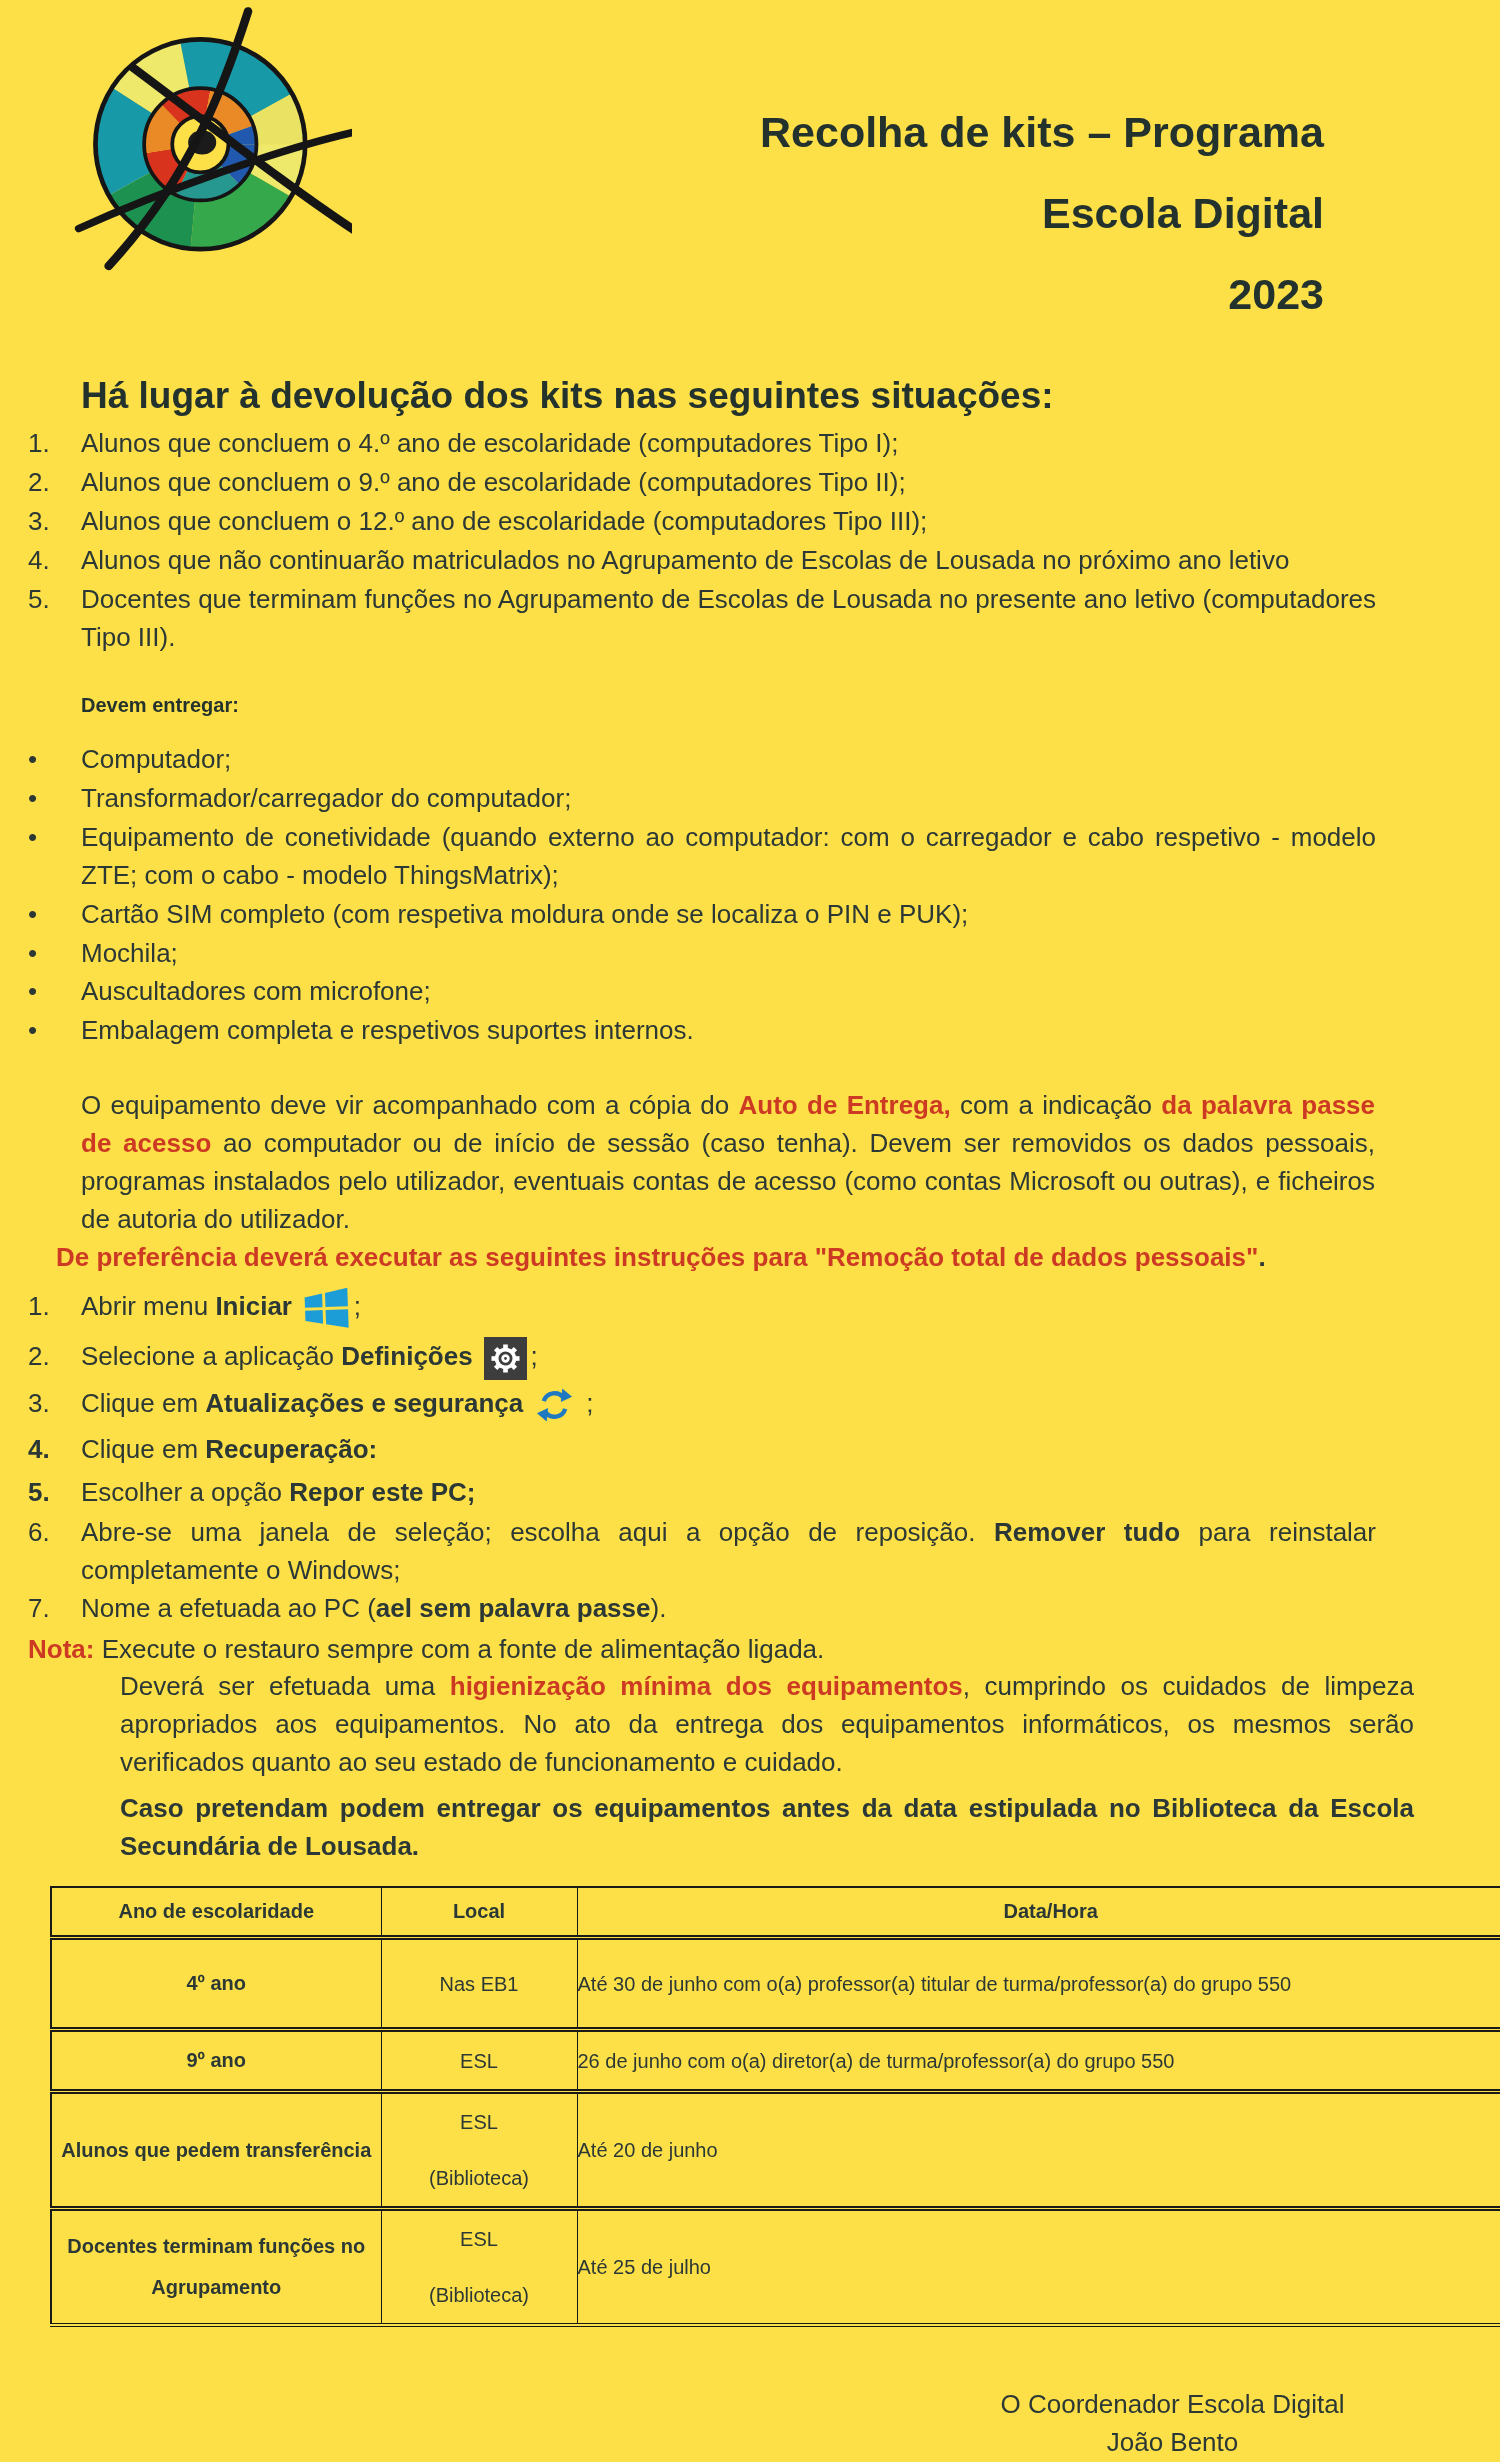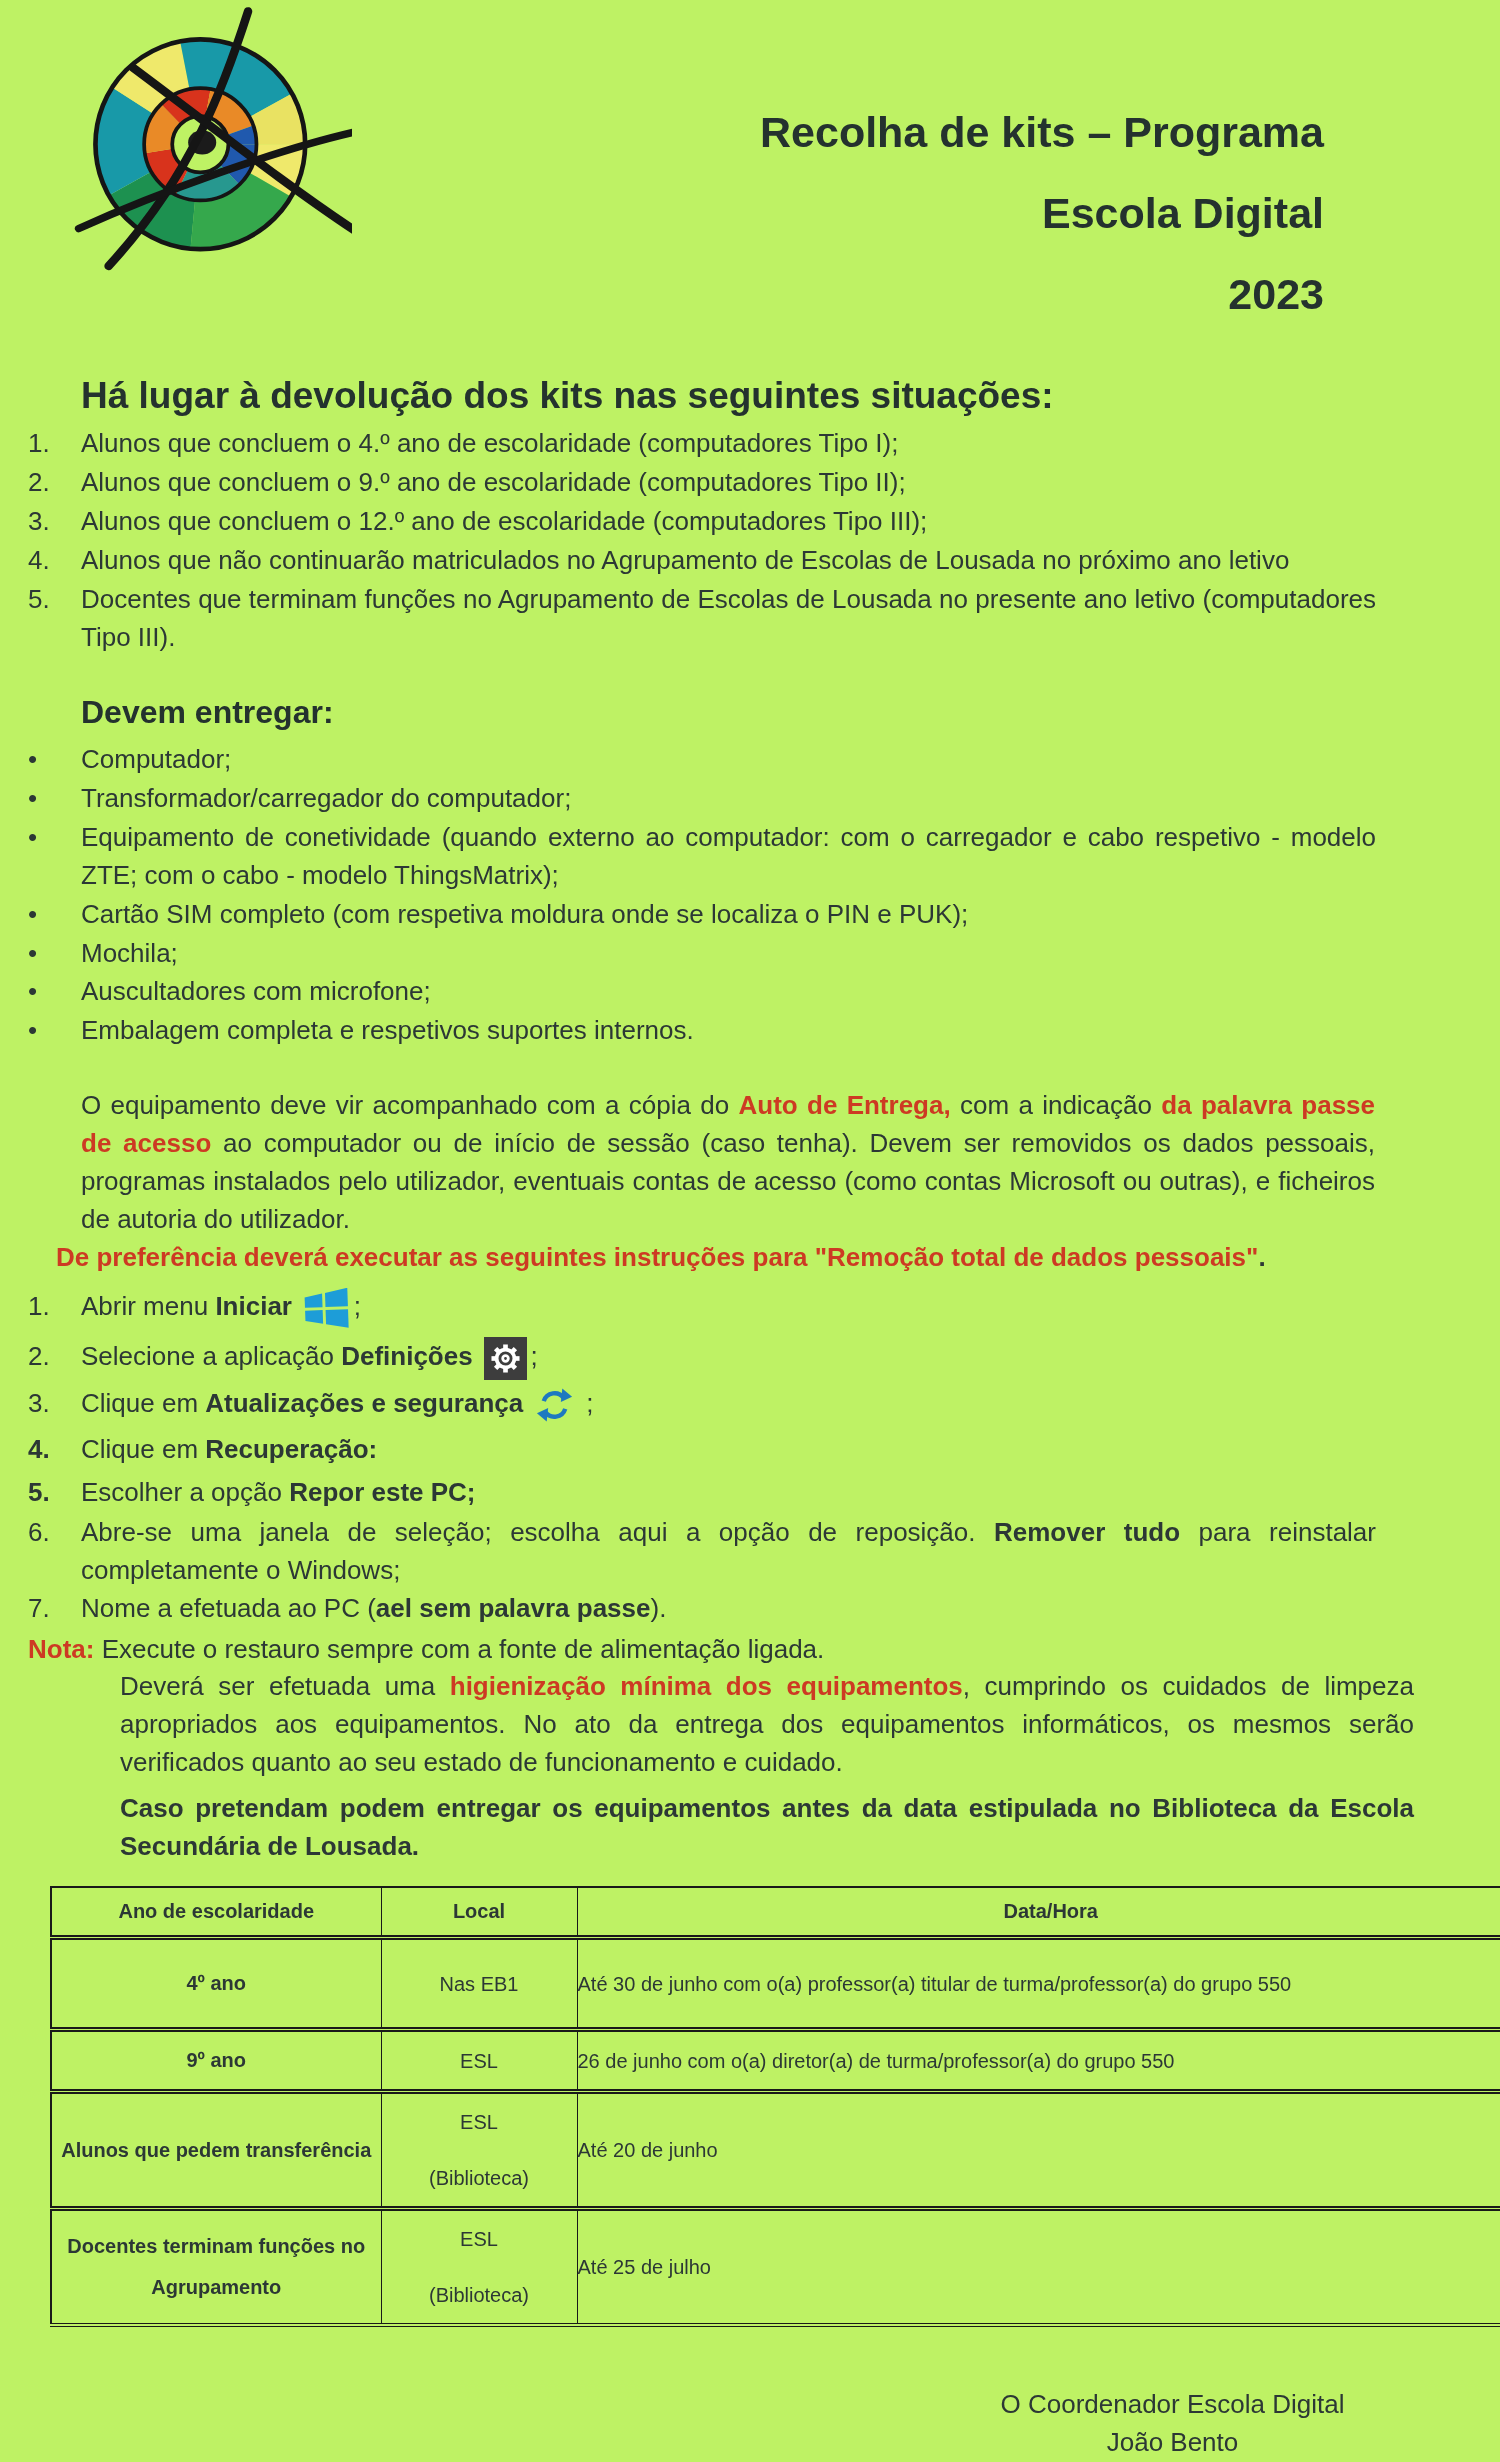--- a/index.html
+++ b/index.html
@@ -1,19 +1,19 @@
 <!DOCTYPE html>
 <html style="font-size:15px"><head>
 <meta charset="utf-8">
 <style>
   html,body{margin:0;padding:0;background:#ffffff;}
   .page{
     position:relative;
     width:1500px;height:2462px;
-    background:#bef264;
+    background:#fde047;
     font-family:"Liberation Sans", sans-serif;
     color:#2c3835;
     overflow:hidden;
   }
   .abs{position:absolute;}
   .b{font-weight:bold;}
   .r{color:#cd3a23;}
 
   
   .logo{left:43px;top:1.9px;width:309px;height:279px;}
@@ -21,21 +21,21 @@
     right:176px;top:92px;
     text-align:right;
     font-size:43px;font-weight:bold;
     line-height:81px;
     color:#24322e;
     white-space:nowrap;
   }
 
   
   .h1{left:81px;top:375px;font-size:37px;font-weight:bold;color:#24322e;white-space:nowrap;}
-  .h2{left:81px;top:694px;font-size:32px;font-weight:bold;color:#24322e;white-space:nowrap;}
+  .h2{left:81px;top:694px;font-size:20px;font-weight:bold;color:#24322e;white-space:nowrap;}
 
   
   .body-txt{font-size:26px;line-height:38px;}
 
   
   .list{left:28px;width:1348px;list-style:none;margin:0;padding:0;}
   .ol1{top:424px;}
   .ul1{top:740px;}
   .ol2{top:1287px;}
   .list li{display:flex;align-items:flex-start;margin-bottom:0.9px;}

